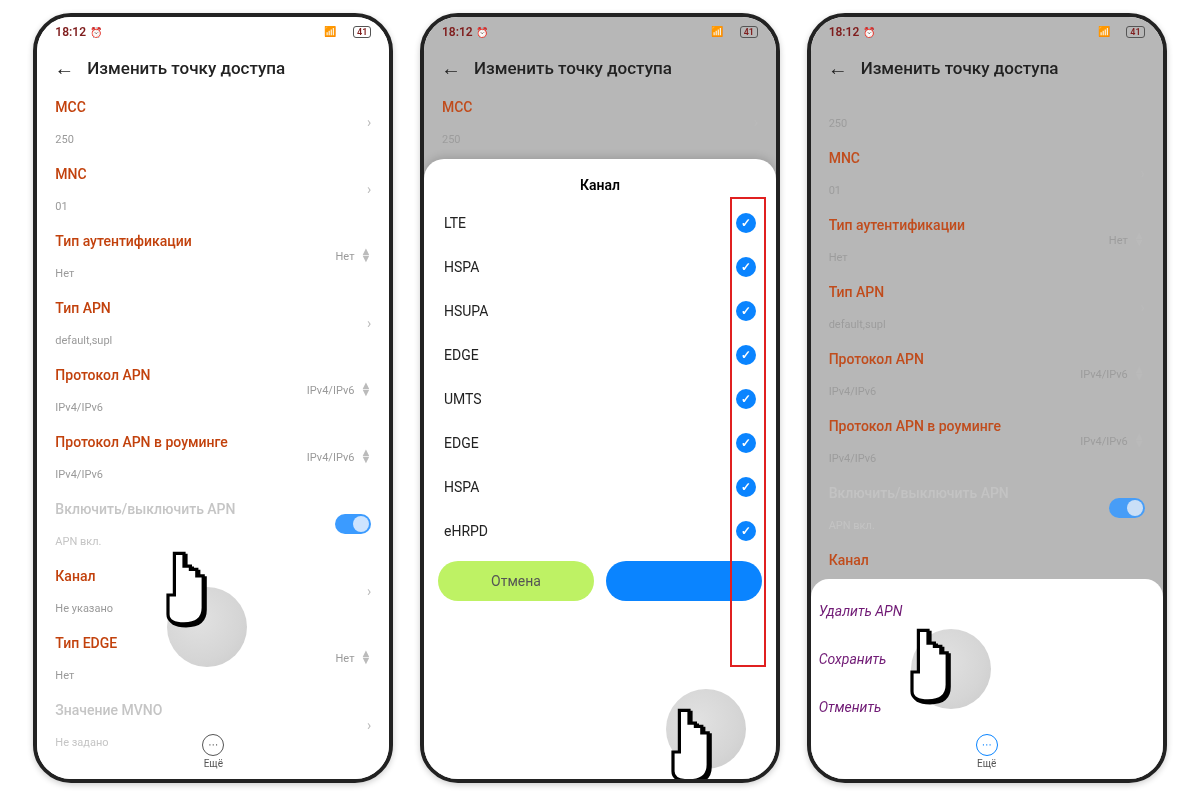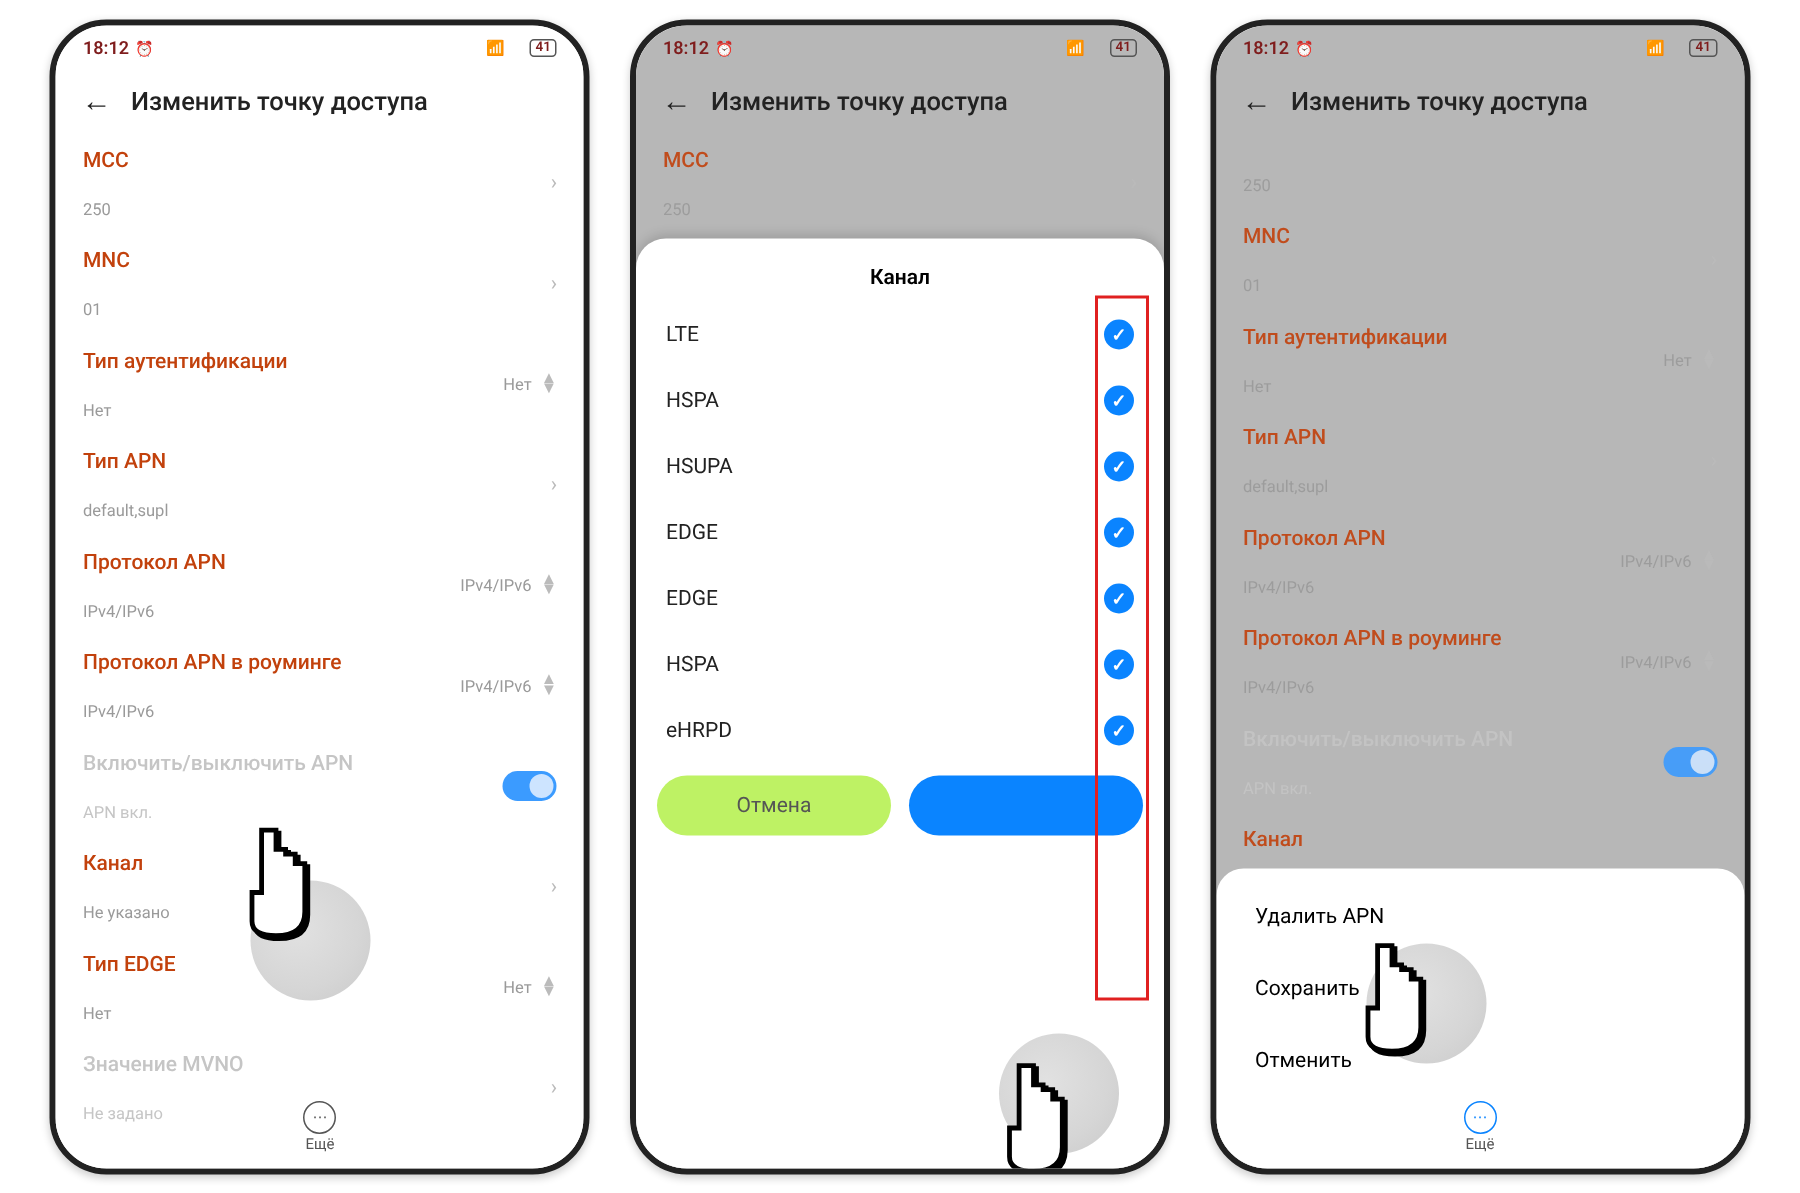--- a/index.html
+++ b/index.html
@@ -110,21 +110,21 @@
   }
   .btn-cancel { background: #bef264; color: #555; }
   .btn-ok { background: #0a84ff; color: #fff; }
   
   .menu-sheet {
     position: absolute; left: 0; right: 0; bottom: 0;
     background: #fff; border-radius: 18px 18px 0 0;
     padding: 8px 0 48px 0;
   }
   .menu-item {
-    padding: 16px 26px; font-size: 14px; color: #000000; cursor: pointer;
+    padding: 16px 8px; font-size: 14px; color: #701a75; cursor: pointer; font-style: italic;
   }
   
   .cursor {
     position: absolute; width: 64px; height: 80px; pointer-events: none;
     z-index: 50;
   }
   .cursor svg { width: 100%; height: 100%; filter: drop-shadow(2px 2px 0 #000); }
   .watermark {
     position: absolute; width: 80px; height: 80px; border-radius: 50%;
     background: radial-gradient(circle at 40% 40%, #aaa 0%, #888 60%, #666 100%);
@@ -316,20 +316,24 @@
         </div>
         <div class="opt">
           <span>HSUPA</span>
           <span class="check"></span>
         </div>
         <div class="opt">
           <span>EDGE</span>
           <span class="check"></span>
         </div>
         <div class="opt">
+          <span>UMTS</span>
+          <span class="check"></span>
+        </div>
+        <div class="opt">
           <span>EDGE</span>
           <span class="check"></span>
         </div>
         <div class="opt">
           <span>HSPA</span>
           <span class="check"></span>
         </div>
         <div class="opt">
           <span>eHRPD</span>
           <span class="check"></span>

